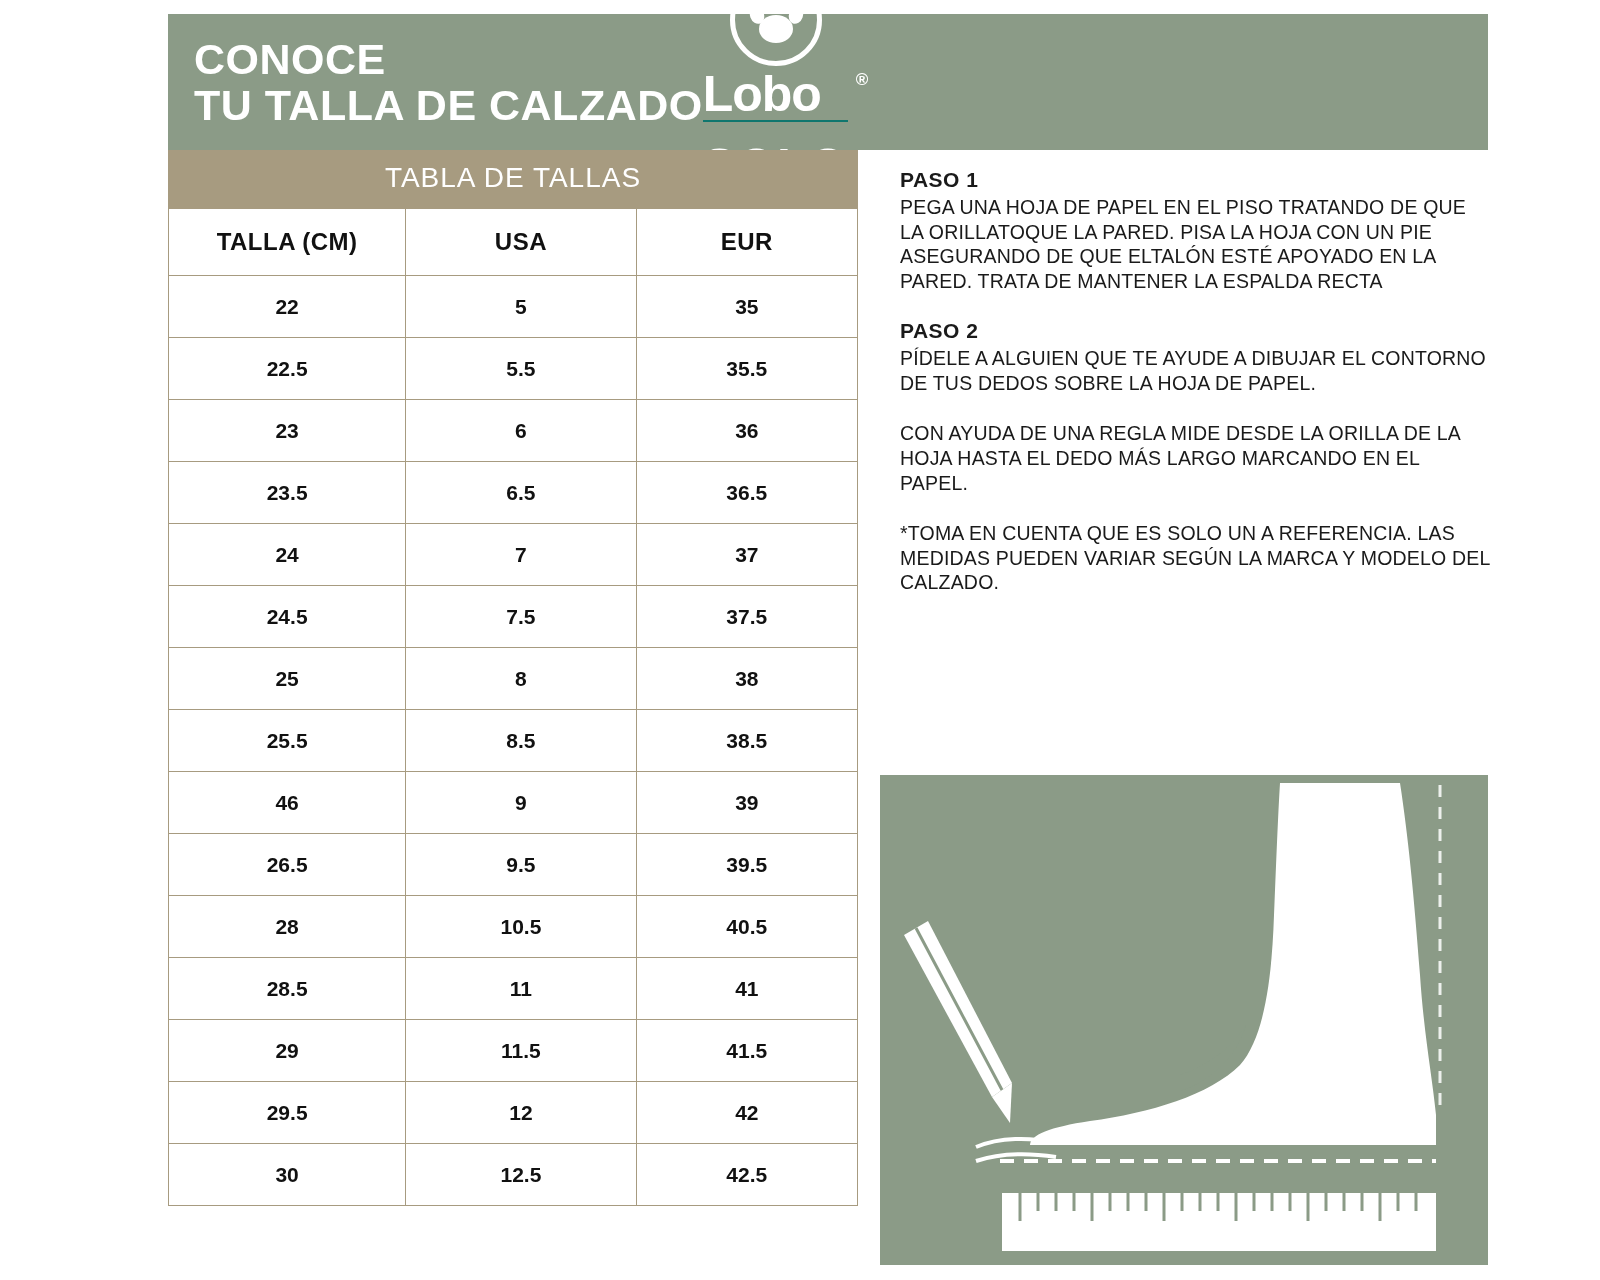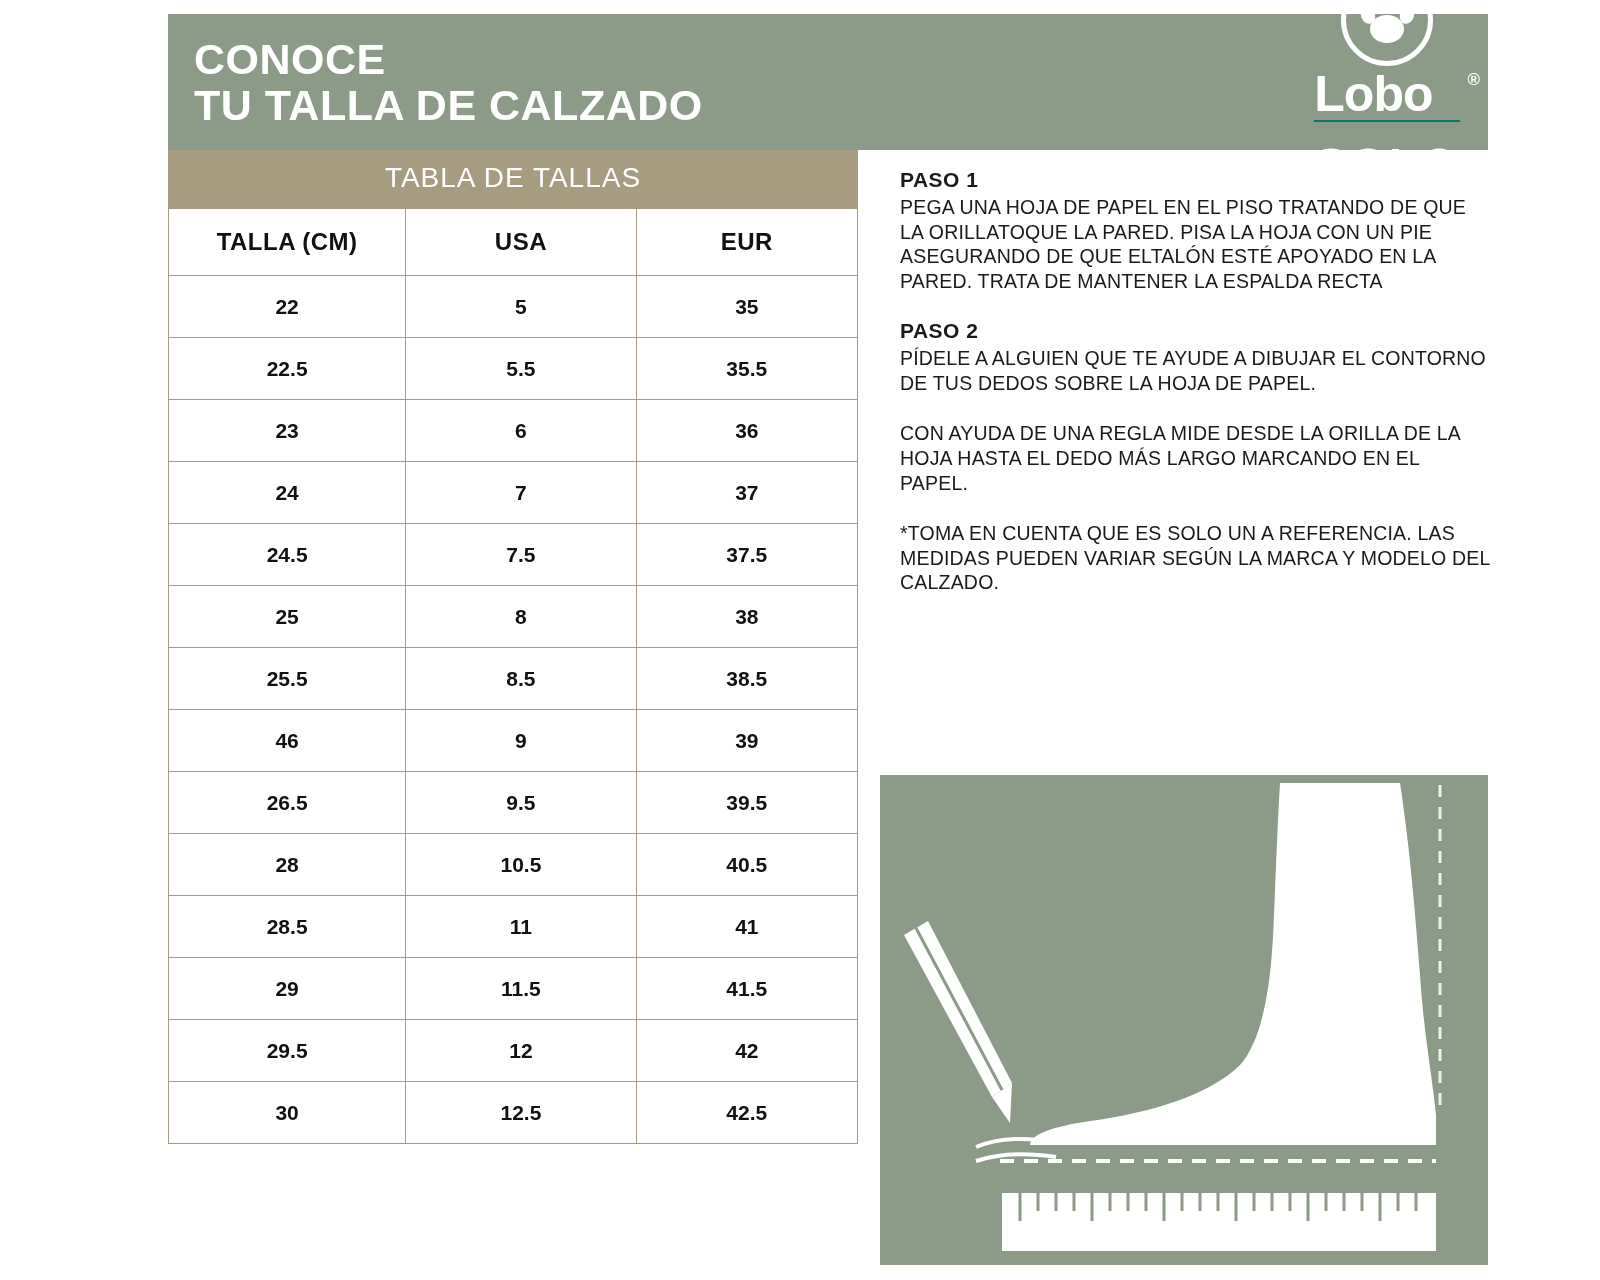--- a/index.html
+++ b/index.html
@@ -25,21 +25,20 @@
   
   .header {
     position: absolute;
     left: 168px;
     top: 14px;
     width: 1320px;
     height: 136px;
     background: #8b9b87;
     display: flex;
     align-items: center;
-    justify-content: space-between;
     padding: 0 28px 0 26px;
     box-sizing: border-box;
   }
   .header-title {
     color: #ffffff;
     font-weight: bold;
     font-size: 43px;
     line-height: 1.08;
     letter-spacing: 0.5px;
   }
@@ -208,20 +207,25 @@
           </tr>
           <tr>
             <td>22.5</td>
             <td>5.5</td>
             <td>35.5</td>
           </tr>
           <tr>
             <td>23</td>
             <td>6</td>
             <td>36</td>
+          </tr>
+          <tr>
+            <td>23.5</td>
+            <td>6.5</td>
+            <td>36.5</td>
           </tr>
           <tr>
             <td>24</td>
             <td>7</td>
             <td>37</td>
           </tr>
           <tr>
             <td>24.5</td>
             <td>7.5</td>
             <td>37.5</td>

